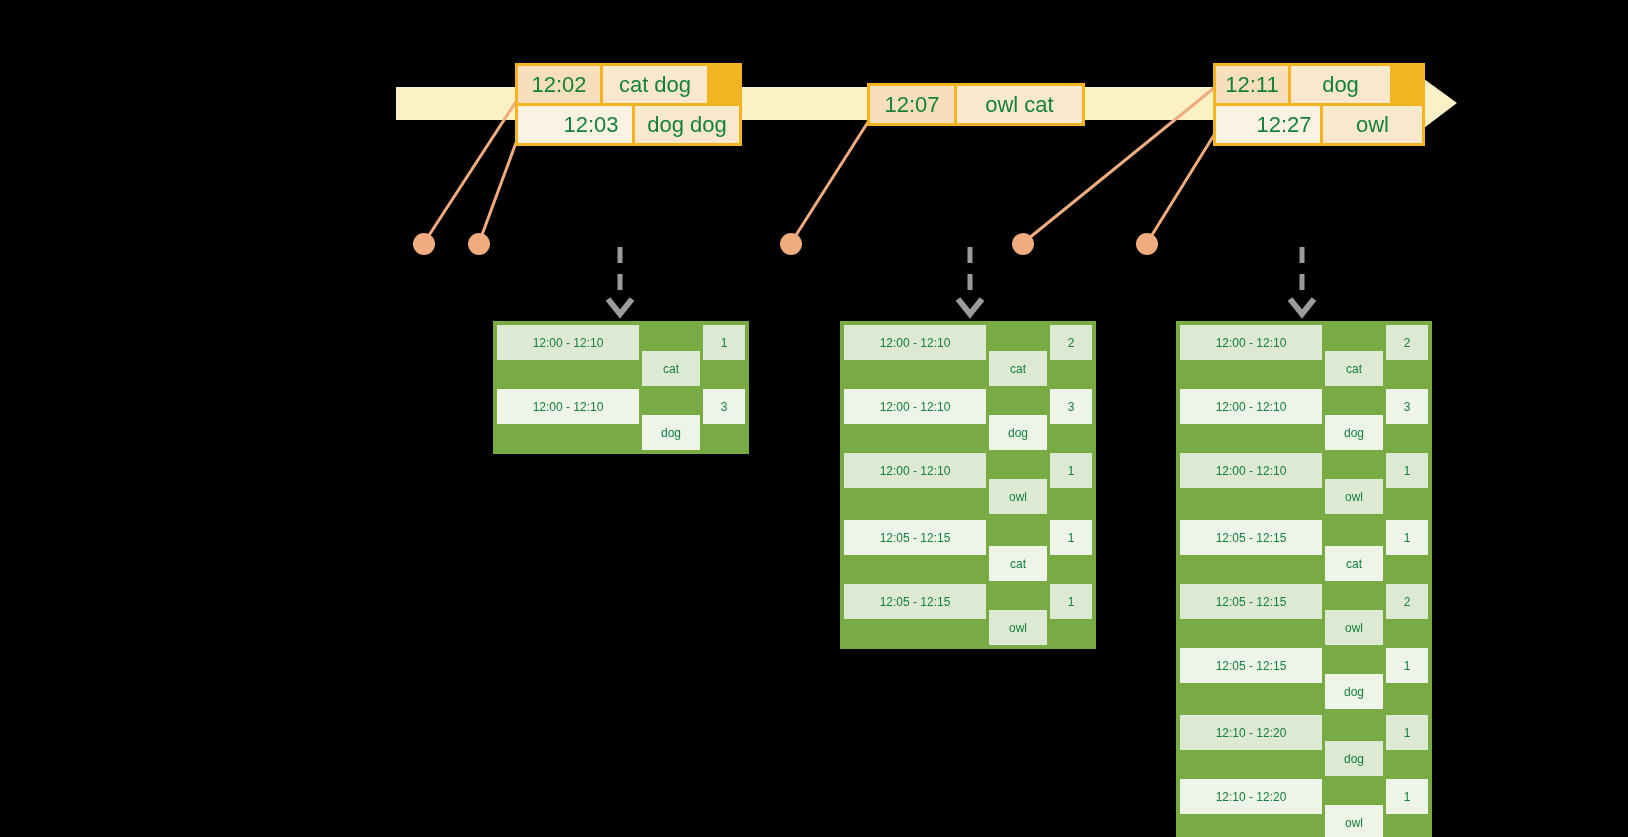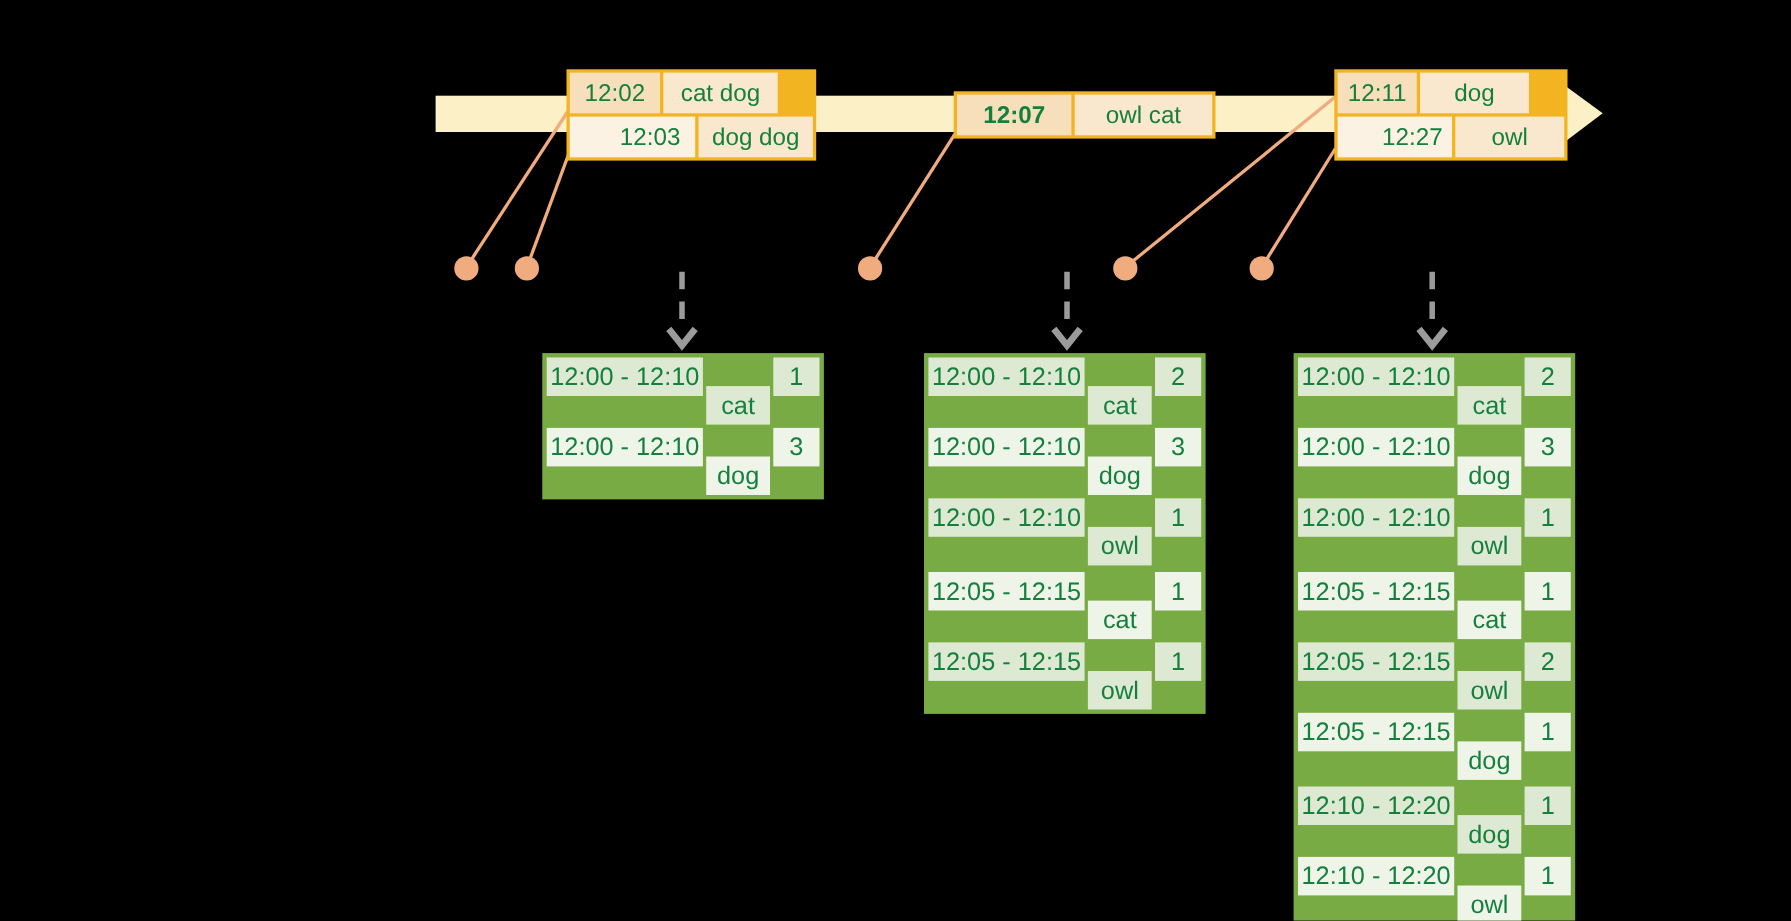--- a/index.html
+++ b/index.html
@@ -19,36 +19,36 @@
     height:37px;display:flex;align-items:center;justify-content:center;
     font-size:22px;
   }
   .bg-dark{background:#f8dfbc;}
   .bg-mid{background:#fae8ce;}
   .bg-light{background:#fcf2e3;padding-left:32px;}
   #etableA{left:515px;top:63px;}
   #etableA .c-time{width:82px;}
   #etableA .c-words{width:104px;}
   #etableB{left:867px;top:83px;}
-  #etableB .c-time{width:104px;font-weight:bold;}
+  #etableB .c-time{width:84px;}
   #etableB .c-words{width:125px;}
   #etableC{left:1213px;top:63px;}
   #etableC .c-time{width:72px;}
   #etableC .c-words{width:99px;}
 
   
   .rtable{
     position:absolute;z-index:2;background:#79ab45;
     display:flex;flex-direction:column;gap:3px;padding:4px;box-sizing:border-box;
   }
   .rt-row{display:flex;gap:3px;}
   .rt-row.group-start{margin-top:3px;}
   .rt-cell{
     height:35px;display:flex;align-items:center;justify-content:center;
-    font-size:23px;
+    font-size:12px;
   }
   .rt-cell.win{width:142px;}
   .rt-cell.word{width:58px;margin-top:26px;}
   .rt-cell.count{width:42px;}
   .rt-row.dark .rt-cell{background:#dde9d2;}
   .rt-row.light .rt-cell{background:#eef4e8;}
   #rtable1{left:493px;top:321px;}
   #rtable2{left:840px;top:321px;}
   #rtable3{left:1176px;top:321px;}
 </style>

